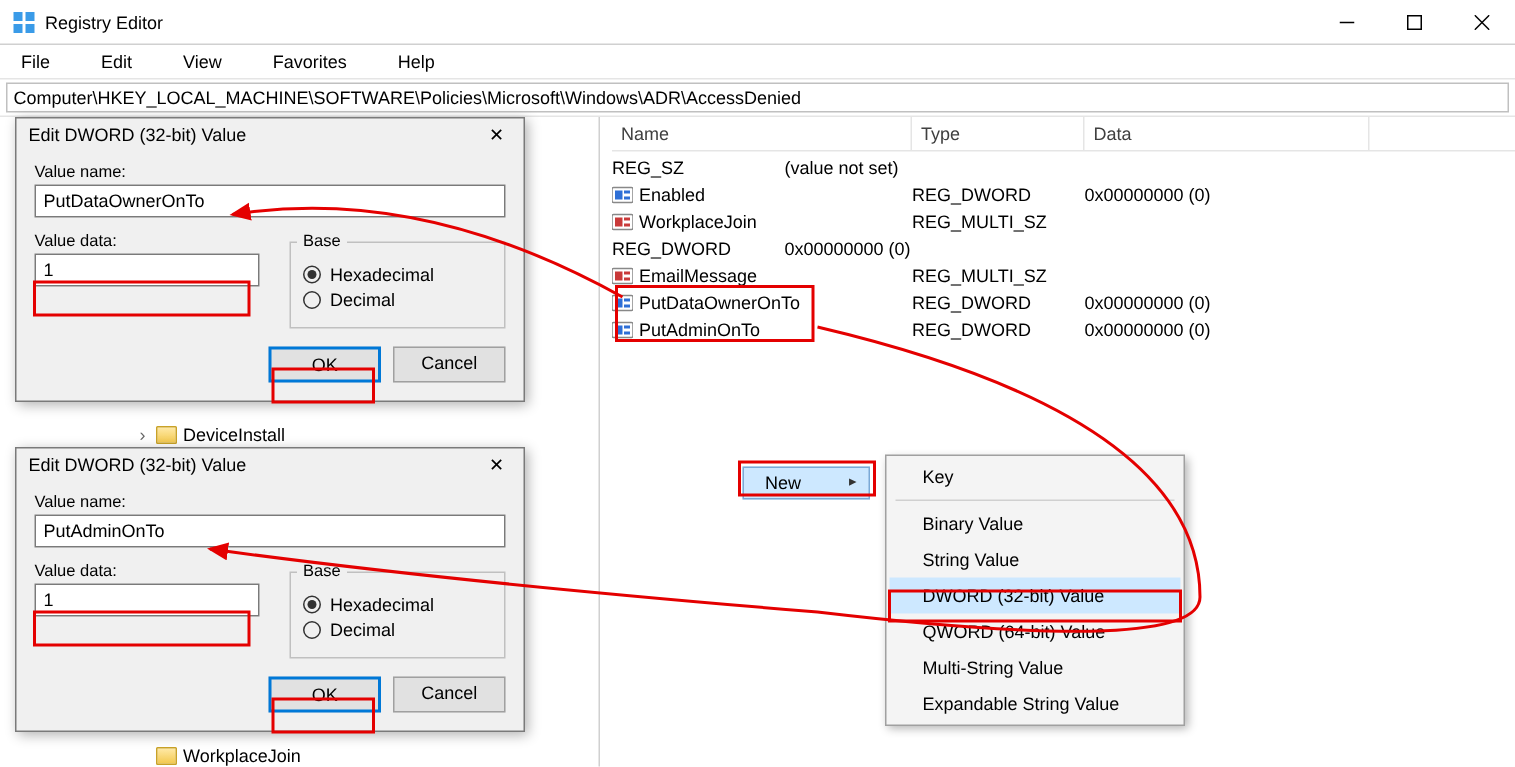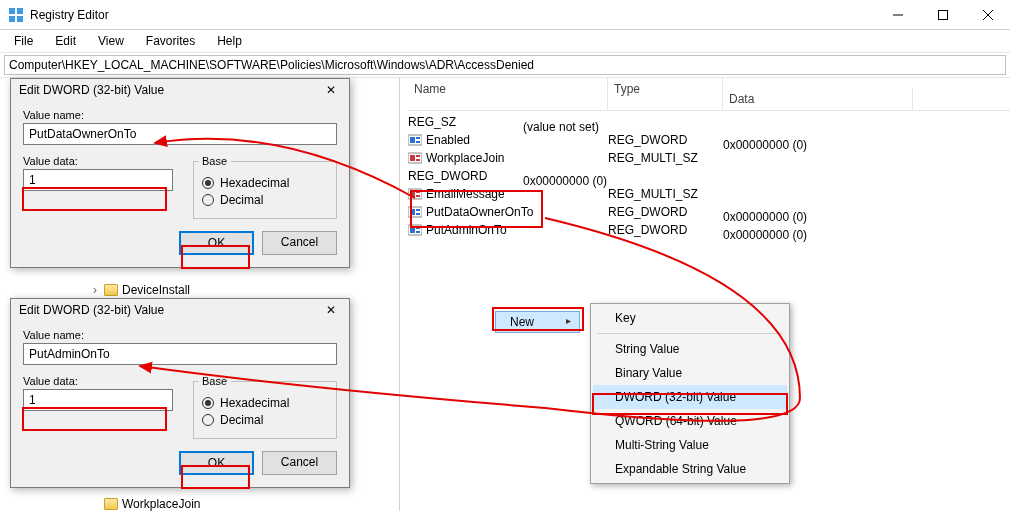--- a/index.html
+++ b/index.html
@@ -6,36 +6,36 @@
     body { background: #fff; width: 1010px; height: 511px; overflow: hidden; position: relative; }
     
     .titlebar { height: 30px; display: flex; align-items: center; border-bottom: 1px solid #d0d0d0; }
     .titlebar-icon { width: 16px; height: 16px; margin: 0 6px 0 8px; display: flex; }
     .titlebar-icon svg { width: 16px; height: 16px; }
     .titlebar-title { flex: 1; font-size: 12px; }
     .winbtns { display: flex; height: 100%; }
     .winbtn { width: 45px; display: flex; align-items: center; justify-content: center; }
     .winbtn svg { width: 10px; height: 10px; }
     
-    .menubar { display: flex; gap: 6px; padding: 2px 6px; text-align: right; }
+    .menubar { display: flex; gap: 18px; padding: 2px 6px; text-align: right; }
     .menubar span { padding: 2px 8px; cursor: default; }
     
     .addressbar { display: flex; align-items: flex-end; padding: 2px 4px; border-top: 1px solid #e5e5e5; border-bottom: 1px solid #e5e5e5; }
     .addressbar-input { flex: 1; border: 1px solid #c0c0c0; padding: 2px 4px; font-size: 12px; background: #fff; }
     
     .content { position: relative; height: calc(511px - 75px); }
     
     .left-pane { position: absolute; left: 0; top: 0; width: 400px; height: 100%; border-right: 1px solid #d0d0d0; }
     .right-pane { position: absolute; left: 400px; top: 0; right: 0; height: 100%; }
     
     .list-header { display: flex; border-bottom: 1px solid #e5e5e5; margin-left: 8px; }
     .list-header div { padding: 4px 6px; border-right: 1px solid #e5e5e5; color: #404040; }
     .col-name { width: 200px; }
     .col-type { width: 115px; }
-    .col-data { width: 190px; margin-top: 10px; }
+    .col-data { width: 190px; }
     
     .list-body { margin-left: 8px; margin-top: 2px; }
     .list-row { display: flex; align-items: center; height: 18px; }
     .list-row .col-name { display: flex; align-items: center; gap: 4px; }
     .val-icon { width: 14px; height: 14px; display: inline-flex; }
     
     .dialog { position: absolute; background: #f0f0f0; border: 1px solid #7a7a7a; box-shadow: 2px 2px 8px rgba(0,0,0,0.3); }
     .dialog-title { display: flex; align-items: center; justify-content: space-between; padding: 4px 8px; }
     .dialog-close { width: 20px; text-align: center; cursor: default; }
     .dialog-body { padding: 8px 12px 12px; }
@@ -293,22 +293,22 @@
     </div>
   </div>
 
   <div class="new-tag" style="left:495px; top:233px; width:85px;">
     <span>New</span>
   </div>
 
   <div class="ctxmenu" style="left:590px; top:225px; width:200px;">
     <div class="mi">Key</div>
     <div class="sep"></div>
+    <div class="mi">Binary Value</div>
     <div class="mi">String Value</div>
-    <div class="mi">Binary Value</div>
     <div class="mi hl">DWORD (32-bit) Value</div>
     <div class="mi">QWORD (64-bit) Value</div>
     <div class="mi">Multi-String Value</div>
     <div class="mi">Expandable String Value</div>
   </div>
 
   <div class="redbox" style="left:22px; top:109px; width:145px; height:24px;"></div>
   <div class="redbox" style="left:181px; top:167px; width:69px; height:24px;"></div>
   <div class="redbox" style="left:22px; top:329px; width:145px; height:24px;"></div>
   <div class="redbox" style="left:181px; top:387px; width:69px; height:24px;"></div>

